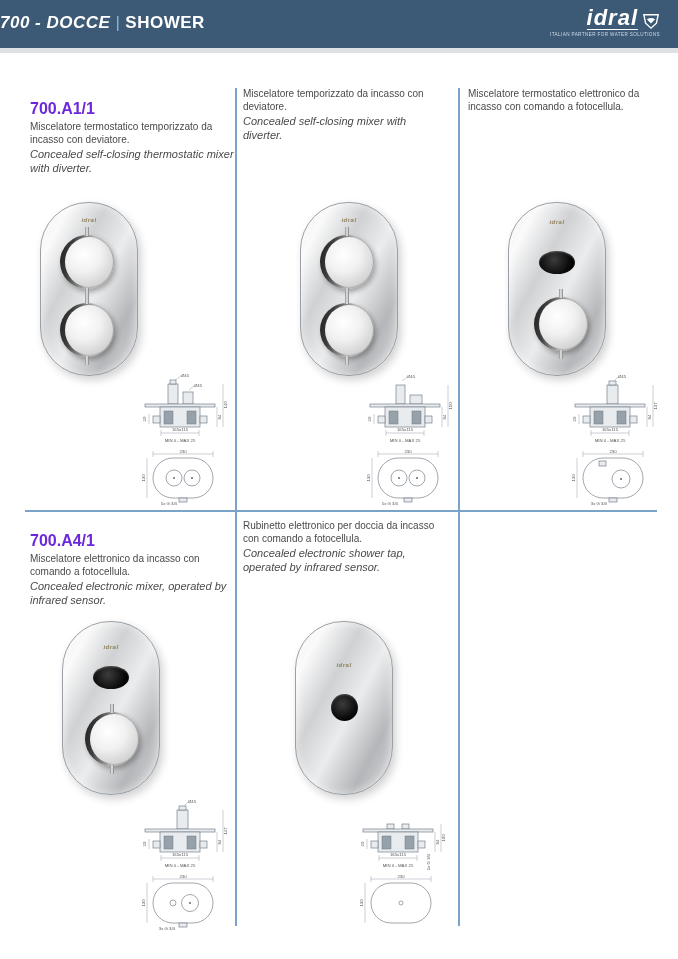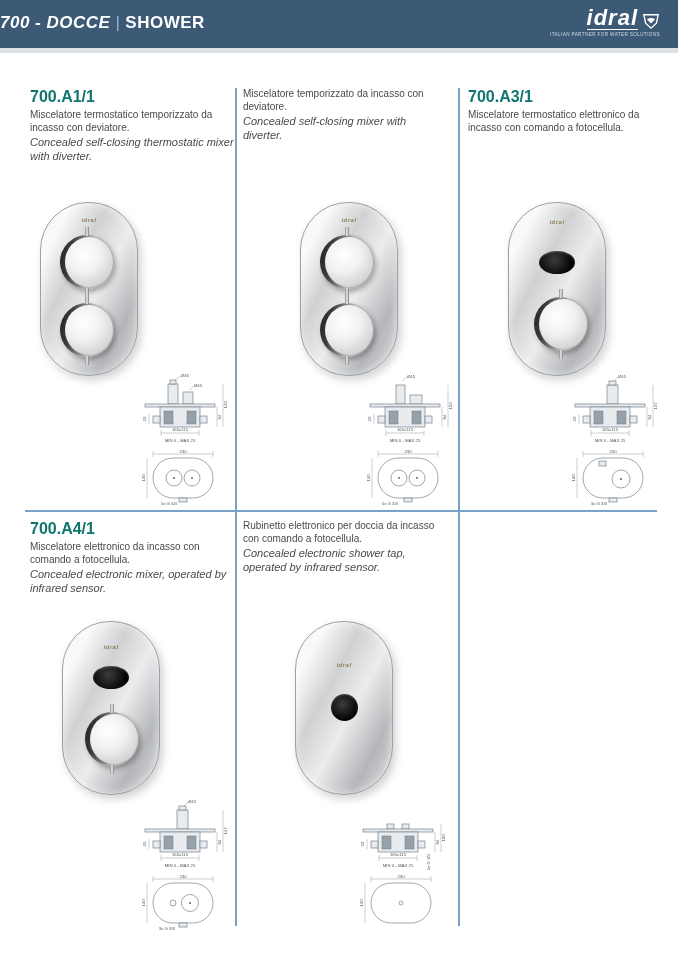--- a/index.html
+++ b/index.html
@@ -25,21 +25,21 @@
   .vdiv.v1{left:235px}.vdiv.v2{left:458px}
   .hdiv{position:absolute;left:25px;top:510px;width:632px;height:2px;background:#7ba3c9;}
 
   .cell{position:absolute;width:205px;}
   .cell.c1{left:30px;top:88px;height:420px;}
   .cell.c2{left:243px;top:88px;height:420px;}
   .cell.c3{left:468px;top:88px;height:420px;}
   .cell.c4{left:30px;top:520px;height:413px;}
   .cell.c5{left:243px;top:520px;height:413px;}
 
-  .code{font-size:16px;font-weight:bold;color:#0f766e;margin:0 0 3px 0;}
+  .code{font-size:16px;font-weight:bold;color:#6d28d9;margin:12px 0 3px 0;}
   .it{font-size:10px;color:#4a4a4a;line-height:1.28;margin:0;}
   .en{font-size:11px;color:#4a4a4a;font-style:italic;line-height:1.28;margin:0;}
 
   
   .photo{position:absolute;left:0;right:0;height:190px;}
   .row1 .photo{top:108px;} .row2 .photo{top:95px;}
   .plate{position:absolute;width:96px;height:172px;border-radius:48px;
     background:linear-gradient(118deg,#efeff0 0%,#fafafa 16%,#cfd1d3 36%,#ebeced 55%,#b4b6b9 78%,#d8d9db 100%);
     border:1px solid #9aa0a5;
     box-shadow:3px 4px 8px rgba(0,0,0,.18), inset 0 0 10px rgba(255,255,255,.65);}
@@ -224,21 +224,20 @@
         <circle cx="59" cy="107" r="1" fill="#666"></circle>
       <line class="dim" x1="14" y1="87" x2="14" y2="127"></line>
       <rect class="fl" x="46" y="127" width="8" height="4"></rect>
       <text x="50" y="81.5" text-anchor="middle">230</text>
       <text transform="rotate(-90 11.5 107)" x="11.5" y="107" text-anchor="middle">130</text>
       <text x="40" y="134" text-anchor="end">5x G 3/4</text>
     </svg>
   </section>
 
   <section class="cell c3 row1 p3">
-    <h3 class="code">700.A3/1</h3>
     <p class="it">Miscelatore termostatico elettronico da incasso con comando a fotocellula.</p>
     <div class="photo">
       <div class="plate">
         <span class="plate-logo">idral</span>
         <div class="sensor oval"></div>
         <div class="knob k1">
             <div class="pin pin-t"></div>
             <div class="pin pin-b"></div>
             <div class="face"></div>
           </div>

